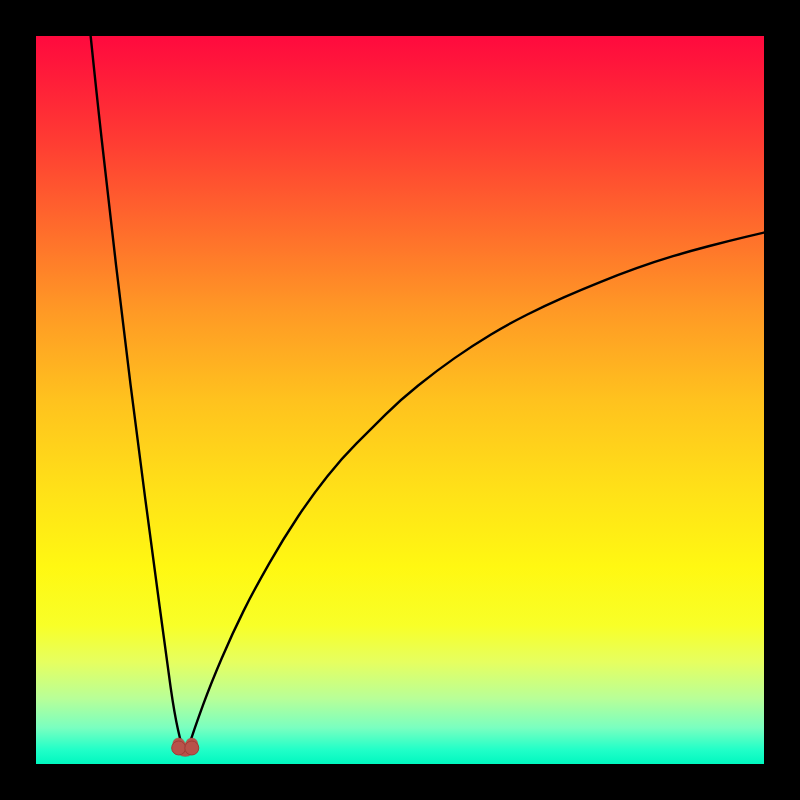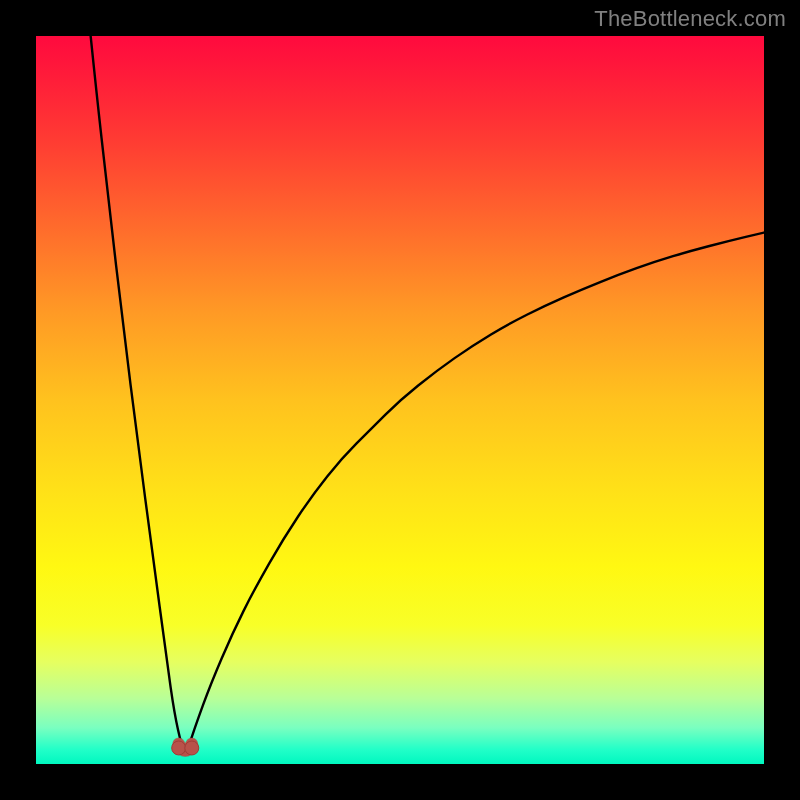--- a/index.html
+++ b/index.html
@@ -61,21 +61,20 @@
   svg.curve {
     position: absolute;
     inset: 0;
   }
 </style>
 </head>
 <body>
 
 <div class="frame">
 
-  <div class="watermark">TheBottleneck.com</div>
 
   <div class="plot">
     <div class="gradient"></div>
 
     <svg class="curve" viewBox="0 0 728 728" preserveAspectRatio="none">
       <path id="curve-path" fill="none" stroke="#000000" stroke-width="2.4" stroke-linejoin="round" stroke-linecap="round" d="M 43.68 -109.20 Q 43.68 -109.20 50.96 -36.40 Q 58.24 36.40 65.52 101.92 Q 72.80 167.44 80.08 229.32 Q 87.36 291.20 94.64 349.44 Q 101.92 407.68 109.20 462.28 Q 116.48 516.88 123.76 571.48 Q 131.04 626.08 134.68 651.56 Q 138.32 677.04 141.96 693.42 Q 145.60 709.80 147.42 713.44 Q 149.24 717.08 151.06 713.44 Q 152.88 709.80 156.52 698.88 Q 160.16 687.96 167.44 667.94 Q 174.72 647.92 185.64 622.44 Q 196.56 596.96 207.48 575.12 Q 218.40 553.28 232.96 527.80 Q 247.52 502.32 262.08 480.48 Q 276.64 458.64 291.20 440.44 Q 305.76 422.24 320.32 407.68 Q 334.88 393.12 349.44 378.56 Q 364.00 364.00 382.20 349.44 Q 400.40 334.88 418.60 322.14 Q 436.80 309.40 455.00 298.48 Q 473.20 287.56 491.40 278.46 Q 509.60 269.36 527.80 261.35 Q 546.00 253.34 564.20 246.06 Q 582.40 238.78 600.60 232.23 Q 618.80 225.68 637.00 220.22 Q 655.20 214.76 673.40 210.03 Q 691.60 205.30 709.80 200.93 T 728.00 196.56"></path>
       <g id="marker-group">
           <path d="M 142.69 707.98 Q 149.24 720.98 155.79 707.98" fill="none" stroke="#9e3d36" stroke-width="13" stroke-linecap="round" stroke-opacity="0.35"></path>
           <path d="M 142.69 707.98 Q 149.24 720.98 155.79 707.98" fill="none" stroke="#b8524a" stroke-width="12" stroke-linecap="round"></path>
           <circle cx="142.69" cy="711.98" r="7" fill="#b8524a" stroke="#9e3d36" stroke-width="1"></circle>

